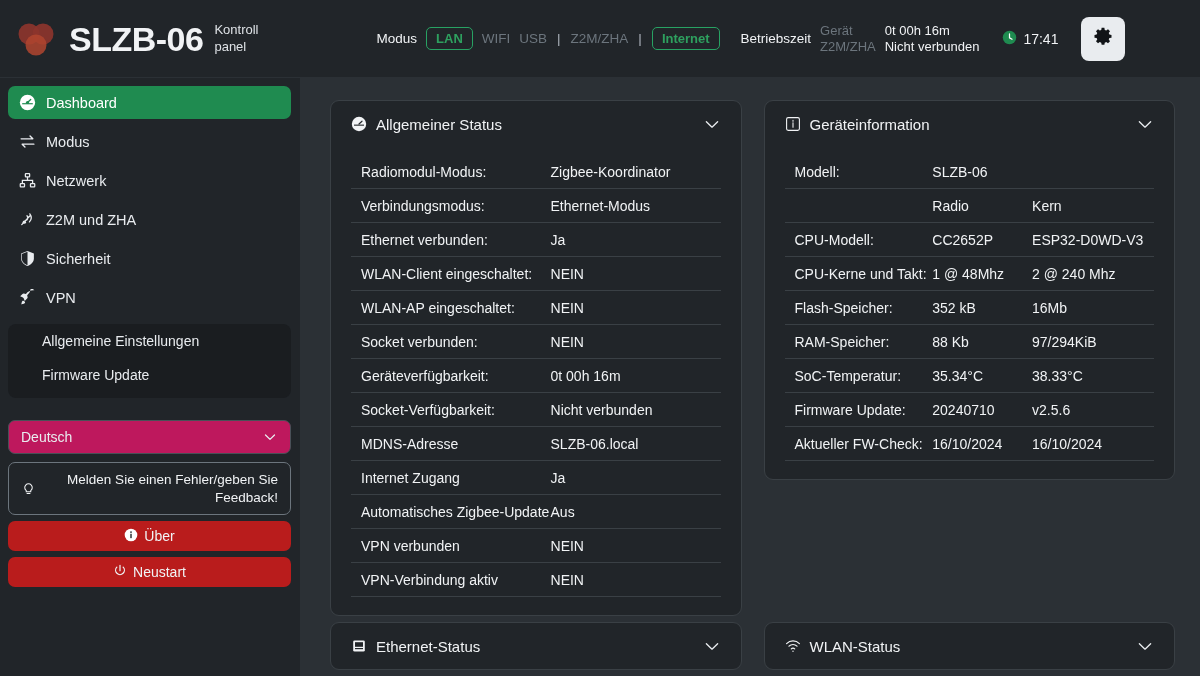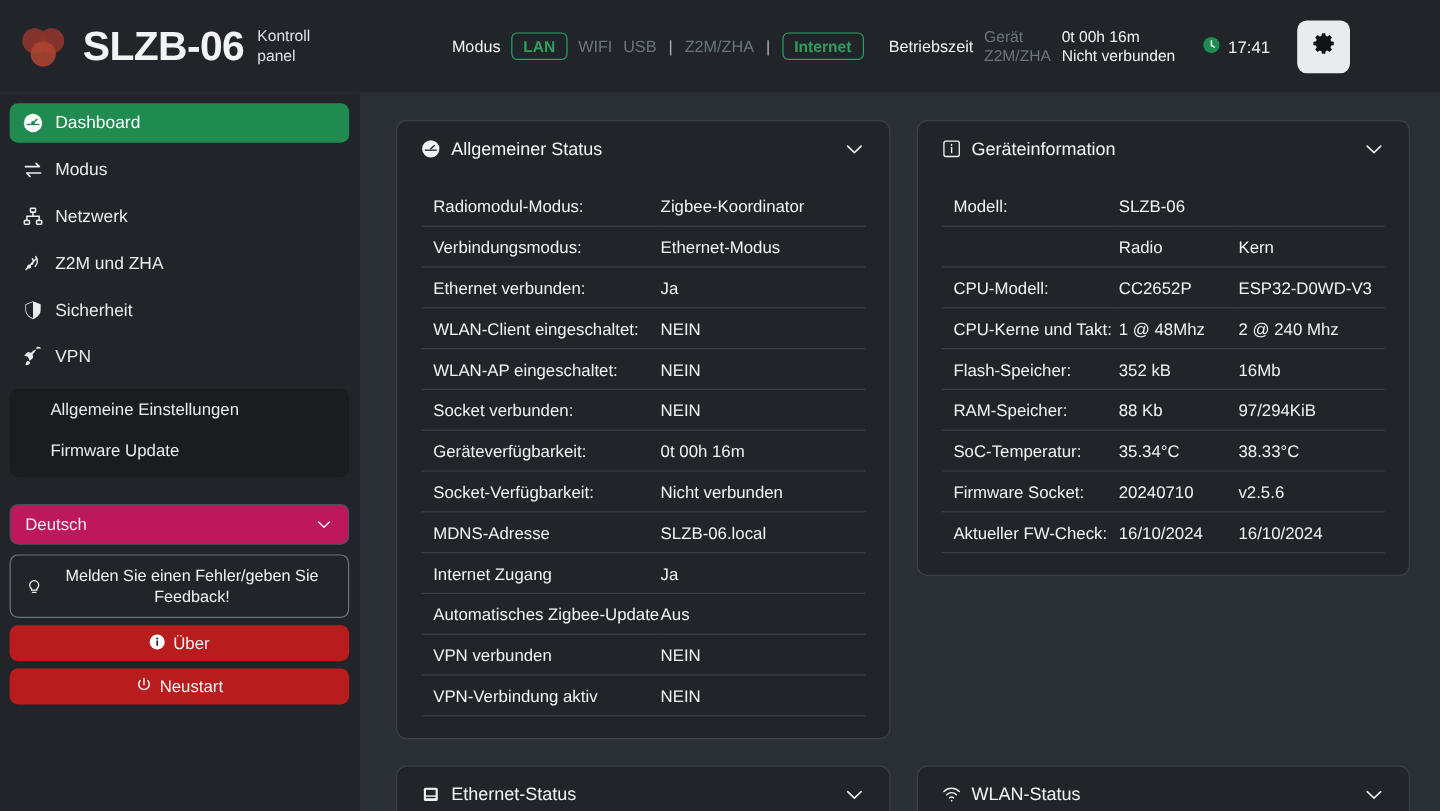--- a/index.html
+++ b/index.html
@@ -90,33 +90,33 @@
     background: #be185d; color: #e9ecef; font-size: 14px;
     display: flex; align-items: center; padding: 0 12px; cursor: pointer;
   }
   .select-box .chev { margin-left: auto; }
   .feedback-btn {
     margin-top: 8px; border: 1px solid #6c757d; border-radius: 7px;
     background: #212529; color: #f1f3f5; font-size: 13.5px;
     display: flex; align-items: center; gap: 6px; padding: 8px 12px;
     min-height: 48px; cursor: pointer; text-align: center; line-height: 1.3;
   }
-  .feedback-btn .lbl { flex: 1 1 auto; }
+  .feedback-btn .lbl { flex: 1 1 auto; text-align: right; }
   .flat-btn {
     margin-top: 6px; background: #b91c1c; border: none; border-radius: 7px;
     color: #f1f3f5; font-size: 14px; height: 30px;
     display: flex; align-items: center; justify-content: center; gap: 6px;
     cursor: pointer; width: 100%; font-family: inherit;
   }
 
   
   .main {
     flex: 1 1 auto; background: #2b3035;
     padding: 22px 25px 0 30px;
-    display: grid; grid-template-columns: 1fr 1fr; gap: 22px 22px;
+    display: grid; grid-template-columns: 1fr 1fr; gap: 6px 22px;
     align-content: start; overflow: hidden;
   }
   .card {
     background: #212529; border: 1px solid #3a4045; border-radius: 9px;
     padding: 14px 20px 18px 20px; align-self: start;
   }
   .card-head {
     display: flex; align-items: center; gap: 9px;
     font-size: 15px; color: #f1f3f5; padding-bottom: 6px; cursor: pointer;
   }
@@ -441,21 +441,21 @@
                 <td class="k">RAM-Speicher:</td>
                 <td class="c1">88 Kb</td>
                 <td class="c2">97/294KiB</td>
               </tr>
               <tr>
                 <td class="k">SoC-Temperatur:</td>
                 <td class="c1">35.34°C</td>
                 <td class="c2">38.33°C</td>
               </tr>
               <tr>
-                <td class="k">Firmware Socket:</td>
+                <td class="k">Firmware Update:</td>
                 <td class="c1">20240710</td>
                 <td class="c2">v2.5.6</td>
               </tr>
               <tr>
                 <td class="k">Aktueller FW-Check:</td>
                 <td class="c1">16/10/2024</td>
                 <td class="c2">16/10/2024</td>
               </tr>
             </tbody>
         </table>

